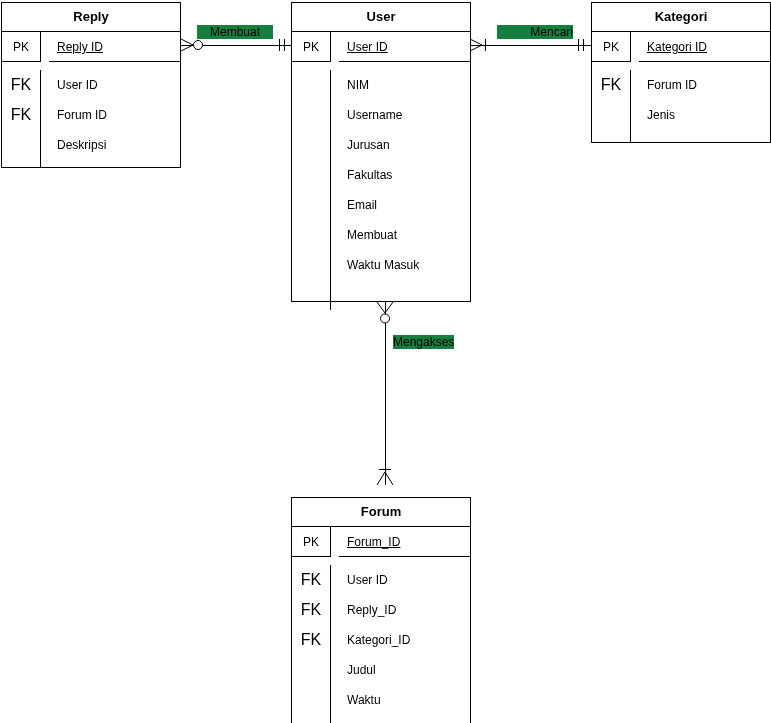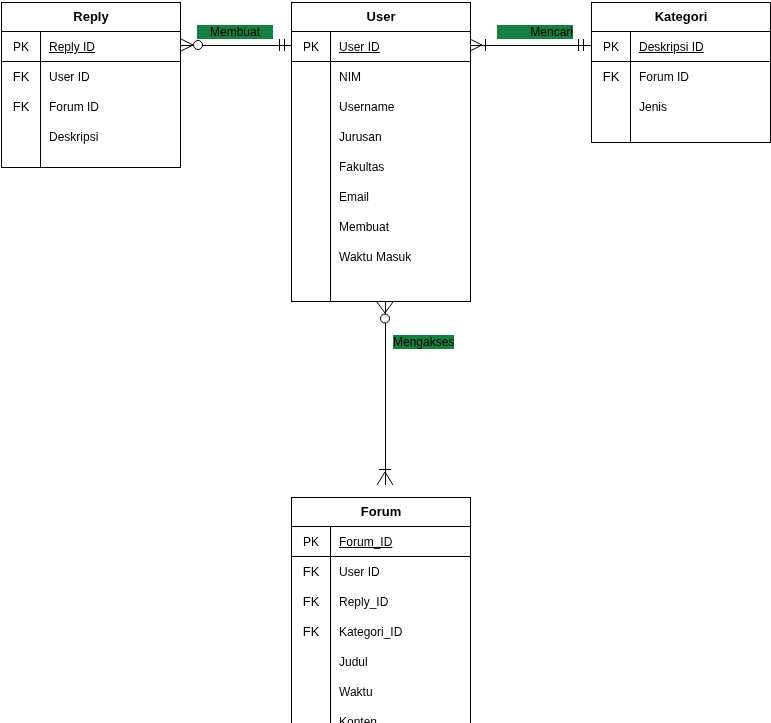--- a/index.html
+++ b/index.html
@@ -31,20 +31,21 @@
     text-align: center;
     font-weight: bold;
     font-size: 13px;
     border-bottom: 1px solid #000;
   }
   .entity-content {
     flex: 1;
     display: grid;
     grid-template-columns: 39px 1fr;
     grid-template-rows: 30px 1fr;
+    gap: 8px;
   }
   .pk-key-cell {
     box-sizing: border-box;
     border-right: 1px solid #000;
     border-bottom: 1px solid #000;
     text-align: center;
     line-height: 30px;
     font-size: 12px;
   }
   .pk-field-cell {
@@ -54,21 +55,21 @@
     padding-left: 8px;
     font-size: 12px;
   }
   .pk-field-cell .pk-name { text-decoration: underline; }
   .body-keys {
     box-sizing: border-box;
     border-right: 1px solid #000;
   }
   .body-keys .key-item {
     height: 30px; line-height: 30px;
-    text-align: center; font-size: 13px;
+    text-align: center; font-size: 16px;
   }
   .body-fields .field-item {
     height: 30px; line-height: 30px;
     padding-left: 8px; font-size: 12px;
   }
   
   #entity-reply    { left: 1px;   top: 2px;   width: 180px; height: 166px; }
   #entity-user     { left: 291px; top: 2px;   width: 180px; height: 300px; }
   #entity-kategori { left: 591px; top: 2px;   width: 180px; height: 141px; }
   #entity-forum    { left: 291px; top: 485px; width: 180px; height: 238px; margin-top: 12px; }
@@ -136,21 +137,21 @@
         <div class="field-item">Membuat</div>
         <div class="field-item">Waktu Masuk</div>
       </div>
     </div>
   </div>
 
   <div class="entity" id="entity-kategori">
     <div class="entity-header">Kategori</div>
     <div class="entity-content">
       <div class="pk-key-cell">PK</div>
-      <div class="pk-field-cell"><span class="pk-name">Deskripsi ID</span></div>
+      <div class="pk-field-cell"><span class="pk-name">Kategori ID</span></div>
       <div class="body-keys">
         <div class="key-item">FK</div>
         <div class="key-item"></div>
       </div>
       <div class="body-fields">
         <div class="field-item">Forum ID</div>
         <div class="field-item">Jenis</div>
       </div>
     </div>
   </div>

